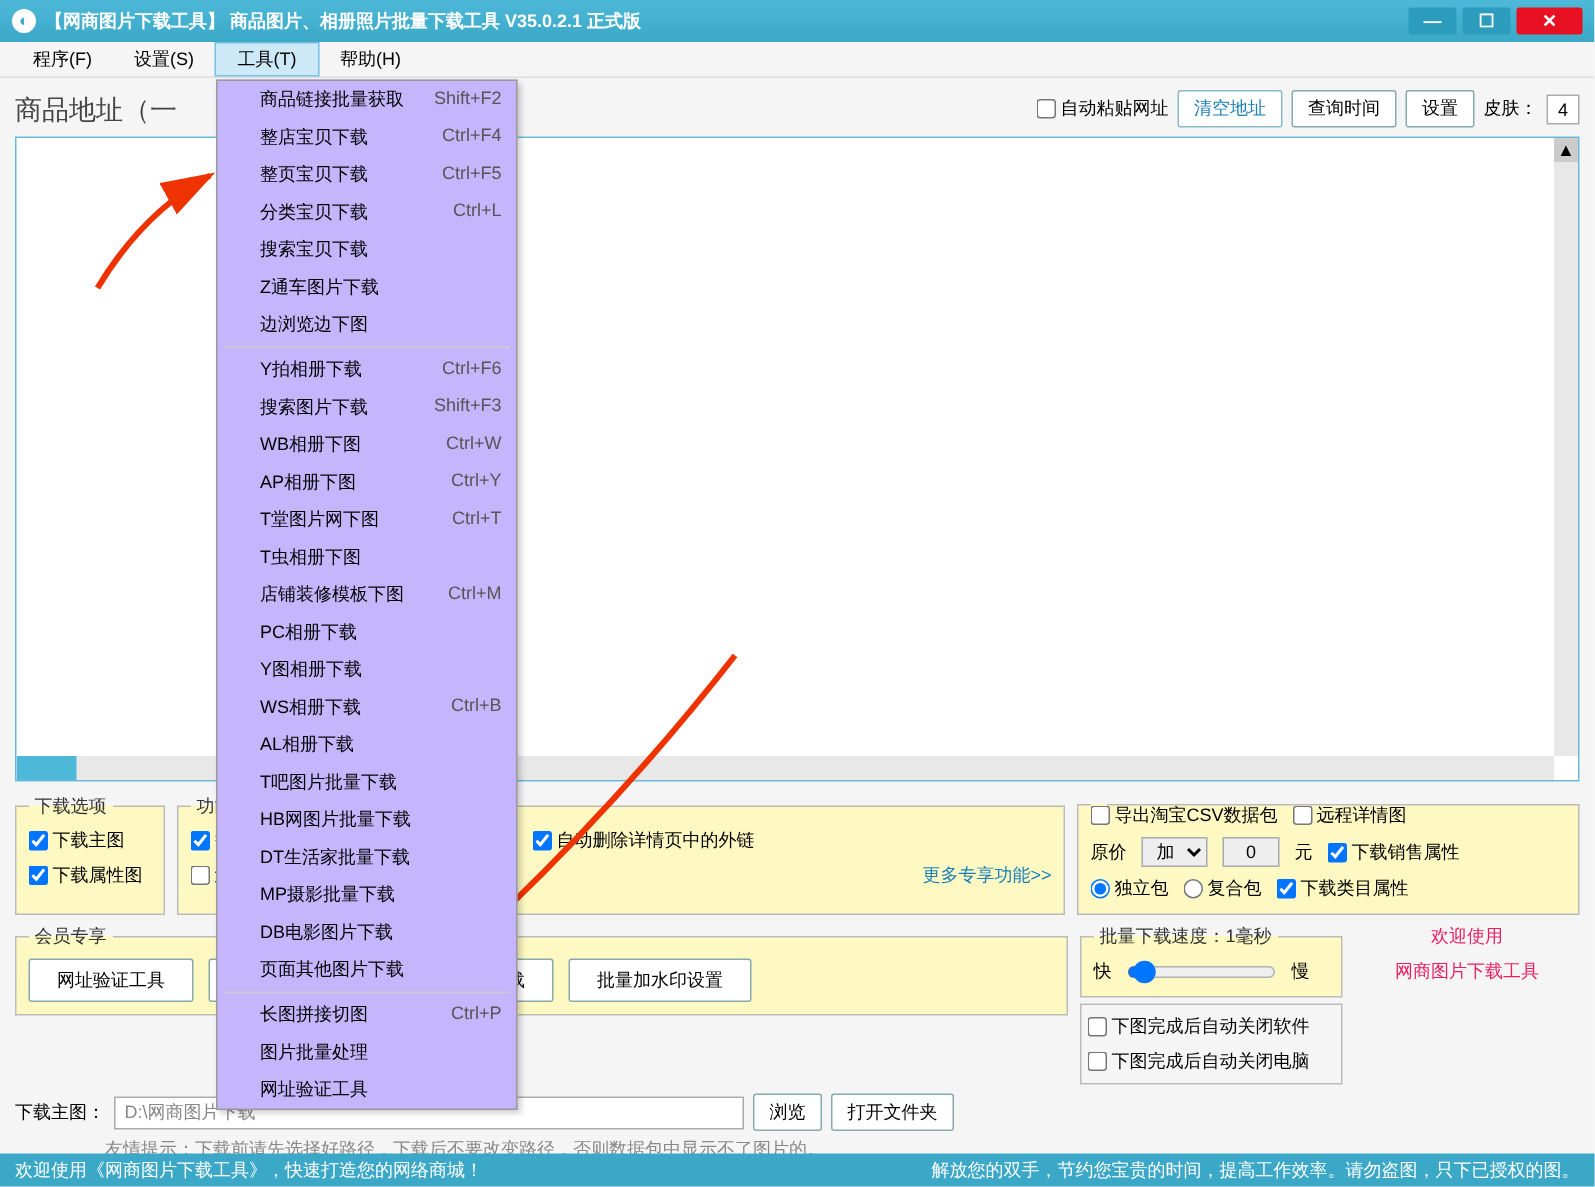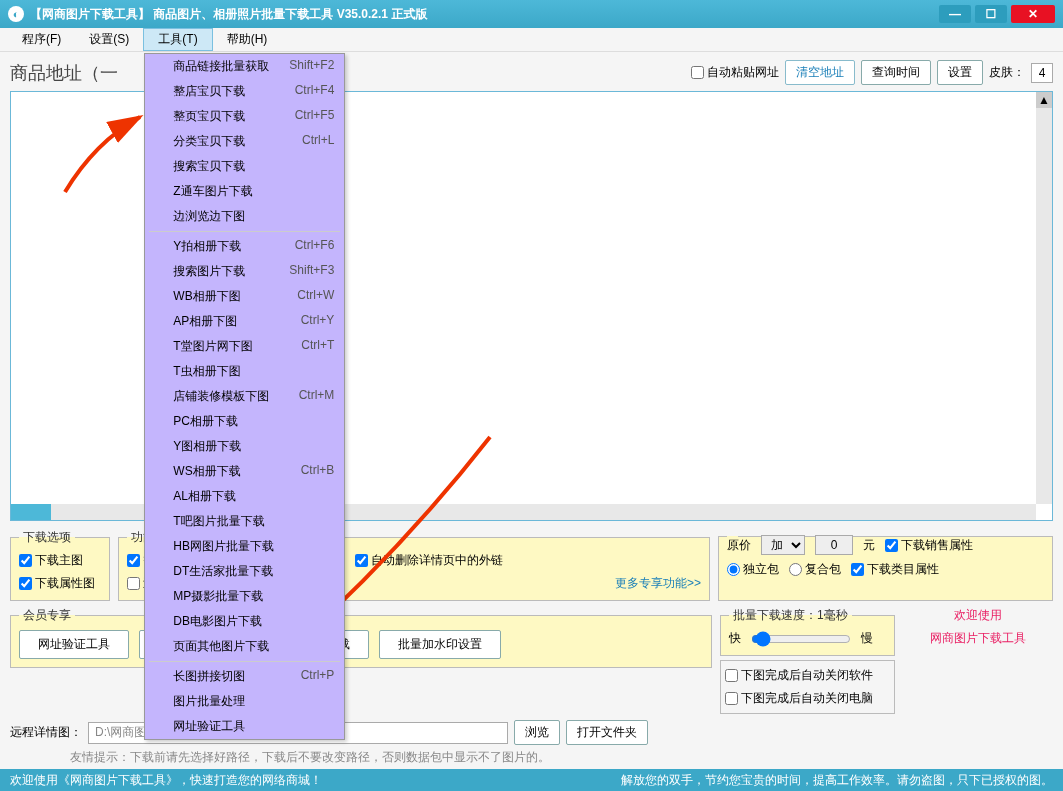--- a/index.html
+++ b/index.html
@@ -262,20 +262,30 @@
             </label>
           <span class="more-link">更多专享功能&gt;&gt;</span>
         </div>
       </div>
     </fieldset>
 
     <fieldset class="fs-export">
       <legend style="visibility:hidden">.</legend>
       <div class="col" style="margin-top:-14px">
         <div class="row">
+          <label class="chk">
+              <input type="checkbox" style="">
+              <span>导出淘宝CSV数据包</span>
+            </label>
+          <label class="chk">
+              <input type="checkbox" style="">
+              <span>远程详情图</span>
+            </label>
+        </div>
+        <div class="row">
           <span>原价</span>
           <select class="numbox"><option>加</option></select>
           <input class="numbox" value="0" style="">
           <span>元</span>
           <label class="chk">
               <input type="checkbox" checked="" style="">
               <span>下载销售属性</span>
             </label>
         </div>
         <div class="row">
@@ -328,21 +338,21 @@
       </div>
     </div>
 
     <div class="dl-section">
       <div class="welcome">欢迎使用</div>
       <div class="welcome">网商图片下载工具</div>
     </div>
   </div>
 
   <div class="save-row">
-    <span>远程详情图：</span>
+    <span>下载主图：</span>
     <input type="text" value="D:\网商图片下载" style="">
     <button class="btn">浏览</button>
     <button class="btn">打开文件夹</button>
   </div>
   <div class="hint">友情提示：下载前请先选择好路径，下载后不要改变路径，否则数据包中显示不了图片的。</div>
 
   <svg class="arrow-red arrow1" width="100" height="90">
     <defs>
         <marker id="ah1" markerWidth="10" markerHeight="10" refX="8" refY="3" orient="auto">
           <path d="M0,0 L0,6 L9,3 z" fill="#e30"></path>

